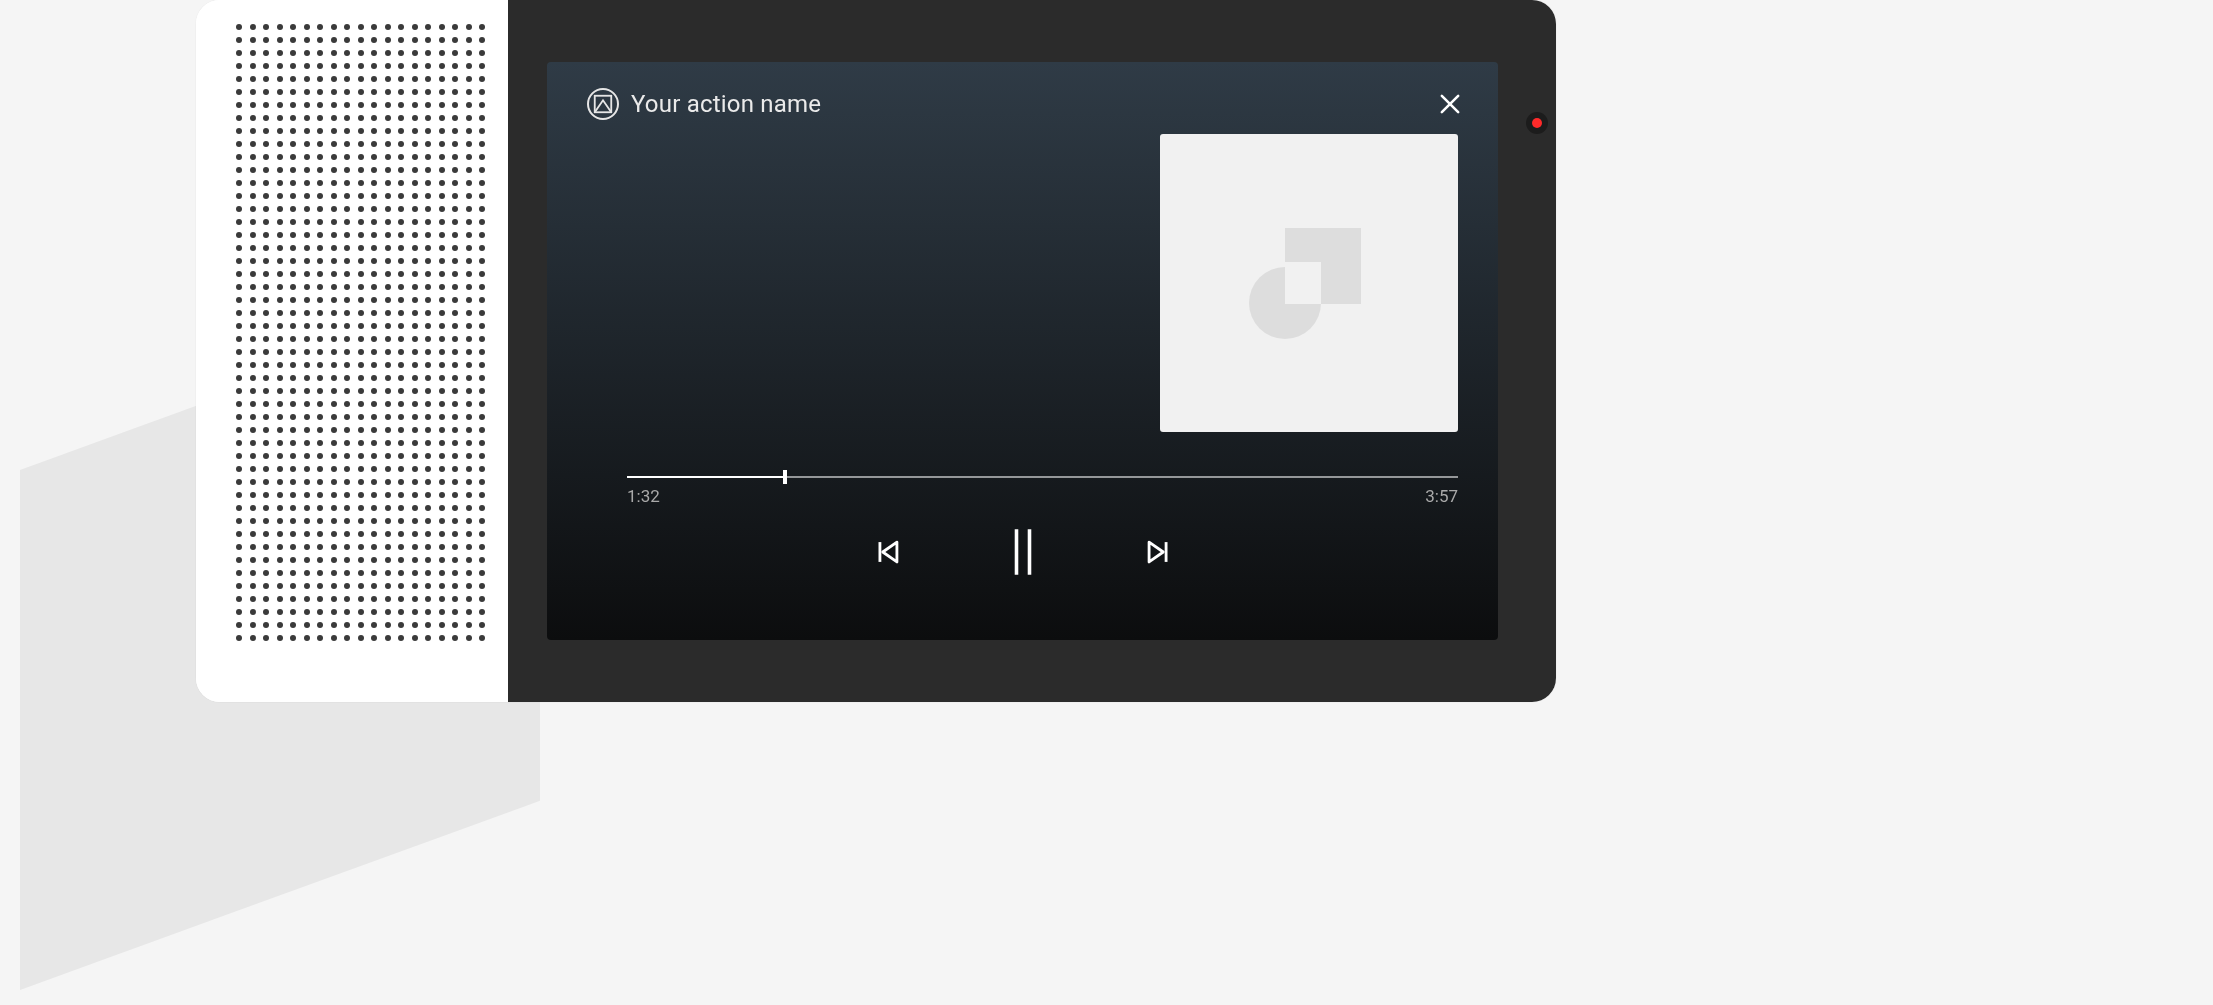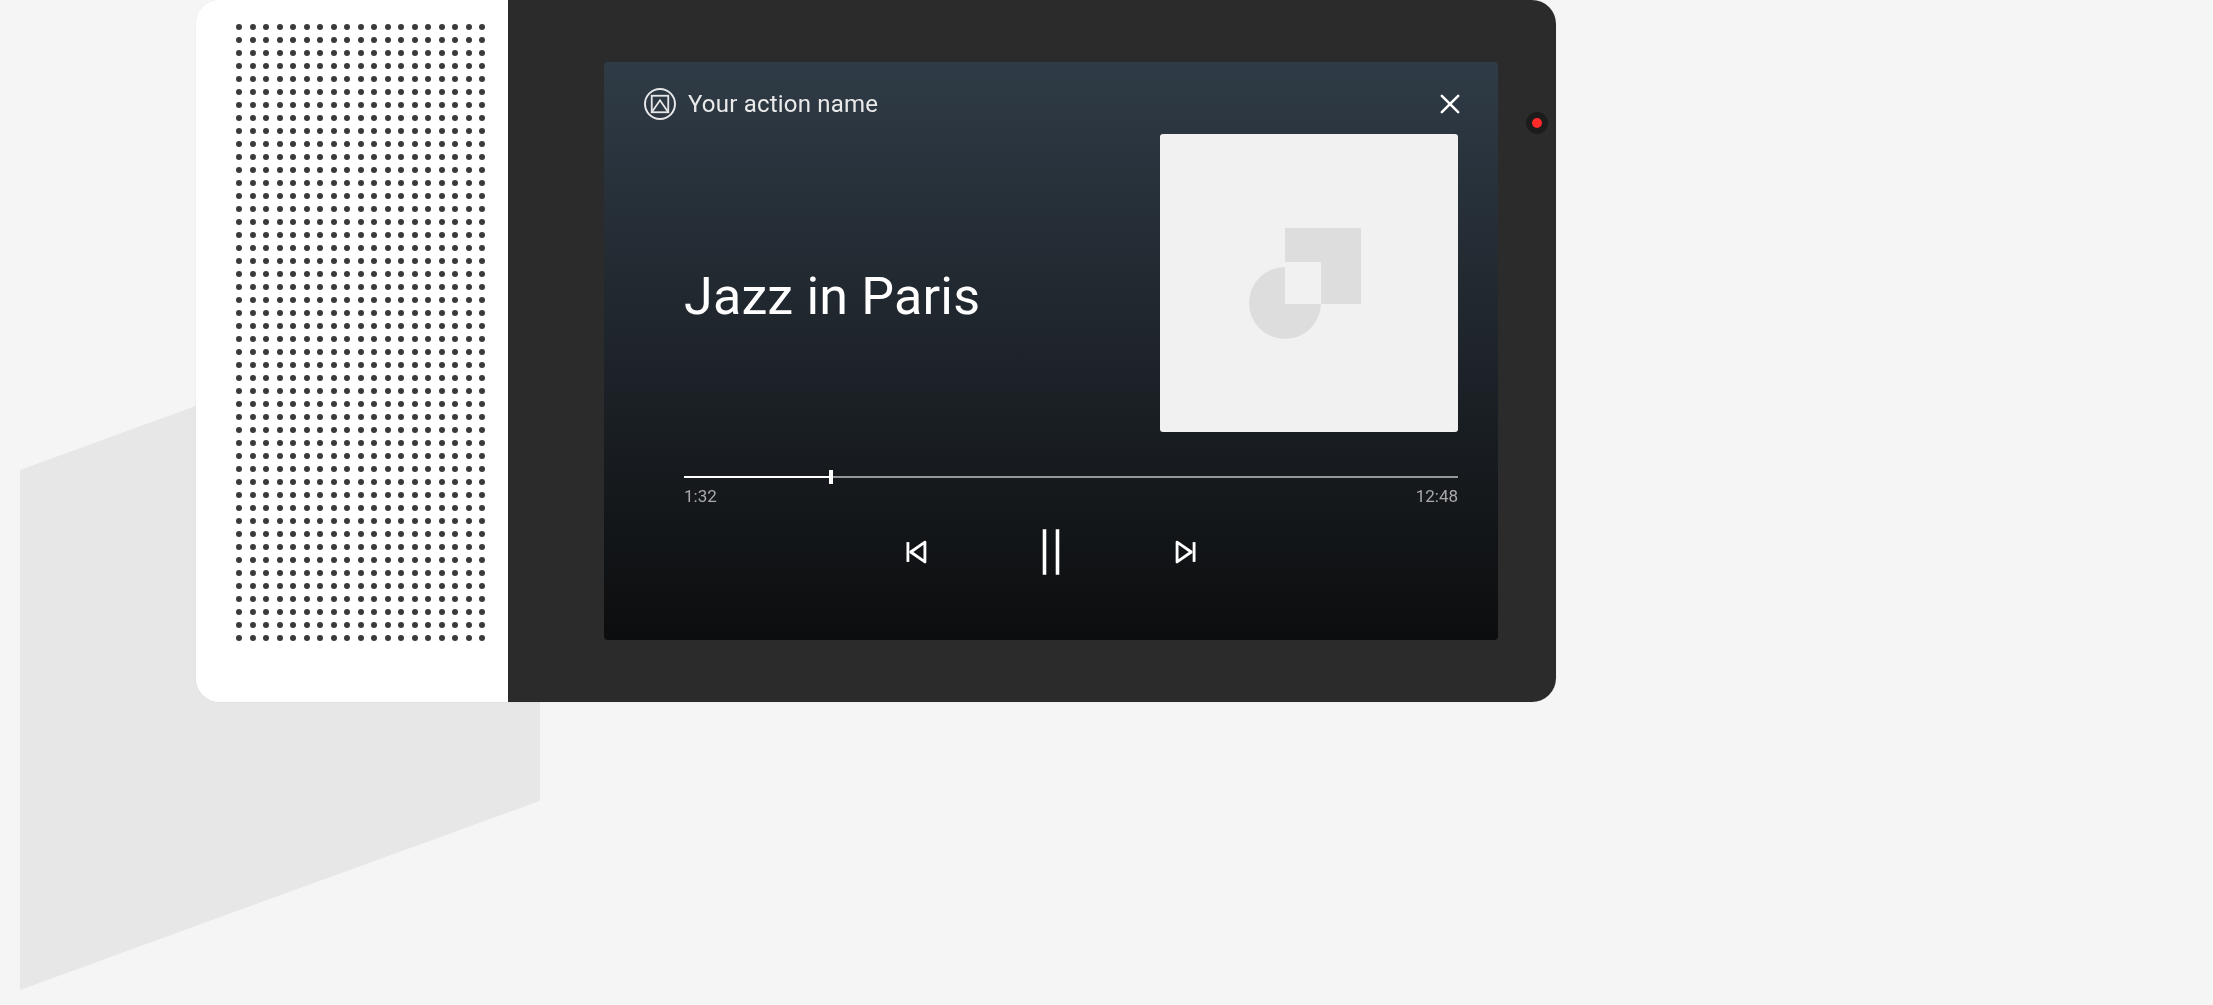--- a/index.html
+++ b/index.html
@@ -57,21 +57,21 @@
   }
   .hole {
     width: 6px; height: 6px; border-radius: 50%;
     background: #3a3a3a;
   }
 
   .screen {
     flex: 1;
     background: #2b2b2b;
     position: relative;
-    padding: 62px 58px 62px 96px;
+    padding: 62px 58px 62px 39px;
   }
 
   .player-card {
     width: 100%;
     height: 100%;
     background: linear-gradient(180deg, #2f3b46 0%, #0c0d0e 100%);
     border-radius: 4px;
     position: relative;
     padding: 26px 40px 24px 40px;
     color: #fff;
@@ -1136,38 +1136,37 @@
           <span class="action-name">Your action name</span>
           <span class="close-btn" aria-label="Close">
             <svg width="28" height="28" viewBox="0 0 24 24">
               <path d="M5 5 L19 19 M19 5 L5 19" stroke="#ffffff" stroke-width="2.2" stroke-linecap="round"></path>
             </svg>
           </span>
         </div>
 
         <div class="card-body">
 
-          <div class="track-title">Jazz in Paris</div>
 
           <div class="album-art">
             <div class="album-placeholder">
               <div class="square"></div>
               <div class="circle"></div>
               <div class="cut"></div>
             </div>
           </div>
 
           <div class="progress-area">
             <div class="progress-track">
               <div class="progress-fill" id="progress-fill" style="width: 19%;"></div>
               <div class="progress-thumb" id="progress-thumb" style="left: 19%;"></div>
             </div>
             <div class="time-row">
               <span>1:32</span>
-              <span>12:48</span>
+              <span>3:57</span>
             </div>
           </div>
 
           <div class="controls">
             <span class="ctrl" aria-label="Previous track">
               <svg width="34" height="34" viewBox="0 0 24 24">
                 <path d="M7 5 v14" stroke="#ffffff" stroke-width="2"></path>
                 <path d="M19 5 L9 12 L19 19 Z" fill="none" stroke="#ffffff" stroke-width="2" stroke-linejoin="round"></path>
               </svg>
             </span>

